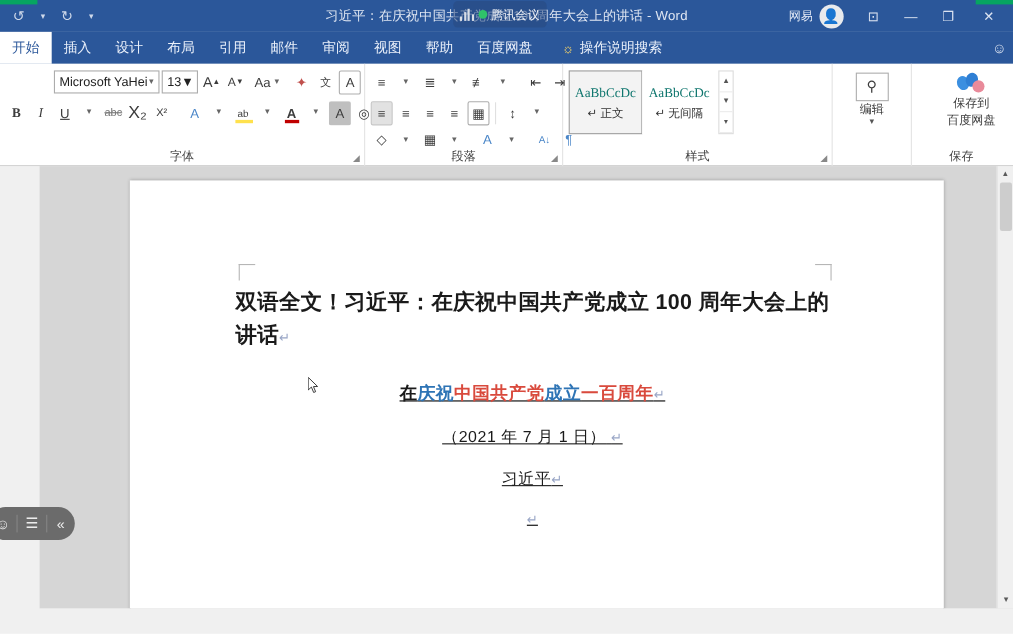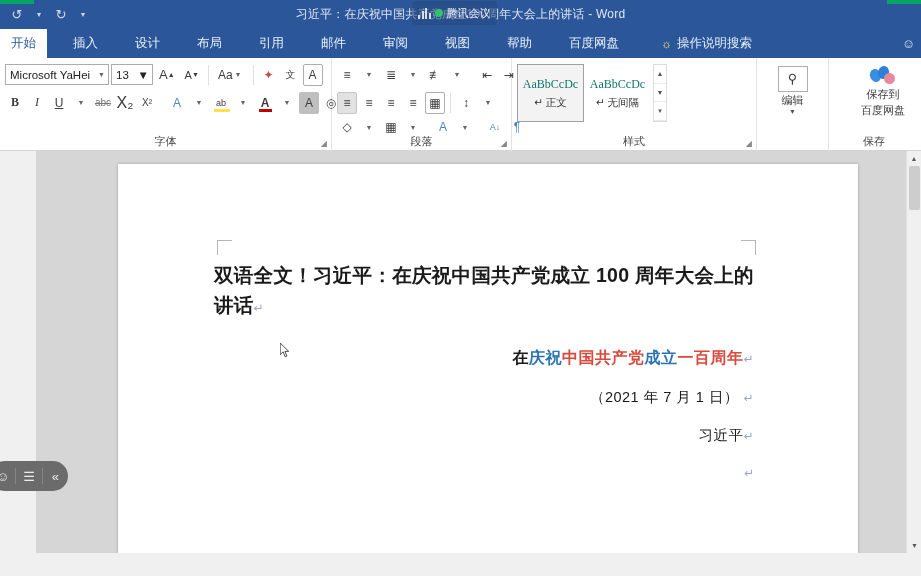--- a/index.html
+++ b/index.html
@@ -57,21 +57,21 @@
     z-index: 6;
   }
   .meet-bars { display: flex; align-items: flex-end; gap: 1.5px; height: 11px; }
   .meet-bars i { display: block; width: 2px; background: #d8dde6; }
   .meet-dot { width: 8px; height: 8px; border-radius: 50%; background: #2fc36a; }
   .meet-label { font-size: 11px; color: #eef1f6; white-space: nowrap; }
 
   
   .tabbar {
     position: absolute; top: 29px; left: 0; width: 921px; height: 29px;
-    background: #2b579a; display: flex; align-items: flex-start; gap: 15px;
+    background: #2b579a; display: flex; align-items: flex-start;
   }
   .tab {
     height: 29px; padding: 0 11px; display: flex; align-items: center;
     font-size: 12.5px; color: #eaf0fa; white-space: nowrap;
   }
   .tab.active { background: #fff; color: #2b579a; }
   .tellme { display: flex; align-items: center; gap: 5px; padding: 0 10px 0 16px; height: 29px; }
   .tellme .bulb { font-size: 12px; color: #ffd966; }
   .tellme span.txt { font-size: 12.5px; color: #eaf0fa; }
   .tab-far { margin-left: auto; padding-right: 6px; display: flex; align-items: center; height: 29px; }
@@ -100,21 +100,21 @@
     font-size: 12px; color: #3c3c3c; border: 1px solid transparent; border-radius: 2px;
   }
   .btn.on { background: #e2e2e2; border-color: #c6c6c6; }
   .btn.boxed { border: 1px solid #adadad; }
   .cb { font-size: 7px; color: #666; padding: 0 2px; }
   .sep { width: 1px; height: 20px; background: #e0e0e0; margin: 0 3px; }
 
   .fontbox {
     width: 104px; height: 21px; border: 1px solid #acacac; background: #fff;
     display: flex; align-items: center; padding: 0 3px 0 4px;
-    font-size: 11.5px; color: #222;
+    font-size: 11.5px; color: #222; margin-left: 44px;
   }
   .fontbox .nm { flex: 1; overflow: hidden; white-space: nowrap; }
   .fontbox .ar { font-size: 7px; color: #666; }
   .sizebox {
     width: 42px; height: 21px; border: 1px solid #acacac; background: #fff;
     display: flex; align-items: center; padding: 0 3px 0 4px;
     font-size: 11.5px; color: #222;
   }
   .sizebox .nm { flex: 1; }
 
@@ -167,21 +167,21 @@
   .marg.tl { left: 99px; top: 76px; border-left: 1px solid #b6b6b6; border-top: 1px solid #b6b6b6; }
   .marg.tr { left: 623px; top: 76px; border-right: 1px solid #b6b6b6; border-top: 1px solid #b6b6b6; }
 
   .doc-inner { position: absolute; left: 96px; top: 96px; width: 540px; }
   .p { margin-bottom: 12px; }
   .title-line {
     font-size: 19.5px; font-weight: bold; color: #1a1a1a;
     font-family: "Liberation Sans", "DejaVu Sans", sans-serif;
     line-height: 1.55; letter-spacing: 0.3px;
   }
-  .ctr { text-align: right; }
+  .ctr { text-align: center; text-decoration: underline; }
   .sub-color { font-size: 16px; font-weight: bold; letter-spacing: 0.5px; }
   .sub-bold { font-size: 15.5px; font-weight: bold; color: #1a1a1a; letter-spacing: 0.5px; }
   .sub-plain { font-size: 14.5px; color: #1a1a1a; letter-spacing: 0.5px; }
   .pilcrow { color: #9aa7c7; font-size: 12px; font-weight: normal; }
 
   .cursor { position: absolute; left: 244px; top: 192px; width: 11px; height: 16px; }
 
   
   .vsb { position: absolute; right: 0; top: 151px; width: 15px; height: 402px; background: #f0f0f0; border-left: 1px solid #e0e0e0;}
   .vsb .up, .vsb .dn { height: 15px; display: flex; align-items: center; justify-content: center; font-size: 7px; color: #5a5a5a; }
@@ -242,20 +242,28 @@
       <span class="meet-bars">
         <i style="height:4px"></i>
           <i style="height:8px"></i>
           <i style="height:11px"></i>
           <i style="height:6px"></i>
       </span>
       <span class="meet-dot"></span>
       <span class="meet-label">腾讯会议</span>
     </div>
 
+    <div class="tb-right">
+      <span class="acct-name">网易</span>
+      <span class="avatar">👤</span>
+      <span class="tb-icon">⊡</span>
+      <span class="tb-icon">—</span>
+      <span class="tb-icon">❐</span>
+      <span class="tb-icon close">✕</span>
+    </div>
   </div>
 
   <div class="tabbar">
     <div class="tab active">开始</div>
     <div class="tab">插入</div>
     <div class="tab">设计</div>
     <div class="tab">布局</div>
     <div class="tab">引用</div>
     <div class="tab">邮件</div>
     <div class="tab">审阅</div>

